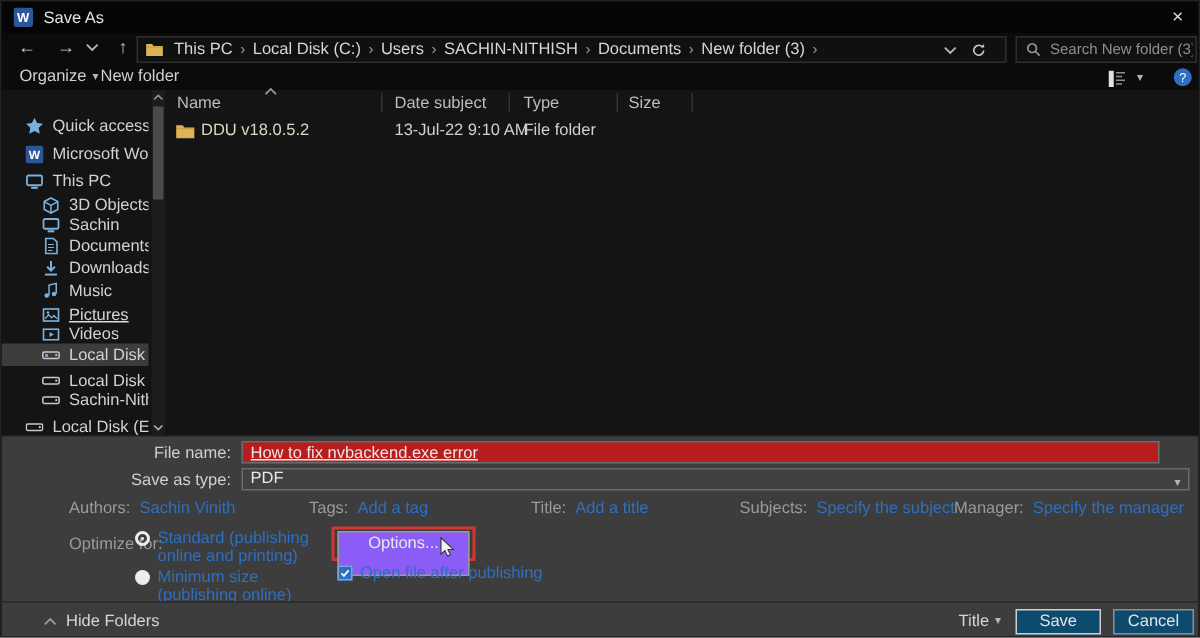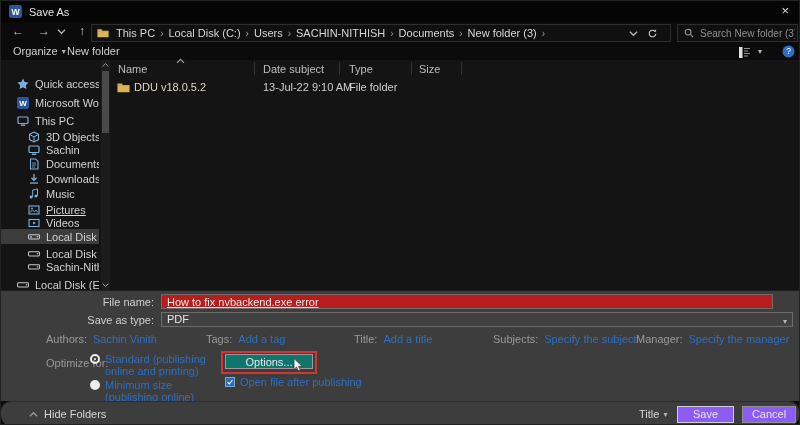--- a/index.html
+++ b/index.html
@@ -71,32 +71,32 @@
   .meta-label{color:#9a9a9a;margin-right:6px;}
   .meta-value{color:var(--accent);}
   .l-opt{position:absolute;left:45px;top:66px;color:#9a9a9a;}
   .radio-row{position:absolute;left:89px;width:130px;display:flex;}
   .rcirc{flex:none;width:10px;height:10px;border-radius:50%;box-sizing:border-box;margin-top:1px;position:relative;}
   .rcirc.on{border:2px solid #ededed;}
   .rcirc.on::after{content:"";position:absolute;left:2px;top:2px;width:2px;height:2px;border-radius:50%;background:#ededed;}
   .rcirc.off{background:#ededed;}
   .rlabel{margin-left:5px;width:104px;color:var(--accent);line-height:12px;}
   .redbox{position:absolute;left:220px;top:60px;width:96px;height:23px;border:2px solid var(--red);box-sizing:border-box;}
-  .optbtn{position:absolute;left:224px;top:63px;width:88px;height:15px;background:#0f766e;border:1px solid #9a9a9a;box-sizing:border-box;
+  .optbtn{position:absolute;left:224px;top:63px;width:88px;height:30px;background:#8b5cf6;border:1px solid #9a9a9a;box-sizing:border-box;
           color:#e8e8e8;text-align:center;line-height:15px;}
   .cursor{position:absolute;left:292px;top:67px;width:11px;height:14px;}
   .chkbox{position:absolute;left:224px;top:86px;width:10px;height:10px;background:var(--accent);border:1px solid #7aa7d8;box-sizing:border-box;}
   .chkbox svg{display:block;width:100%;height:100%;}
   .chklabel{position:absolute;left:239px;top:85px;color:var(--accent);}
   
-  .footer{position:absolute;left:0;top:400px;width:100%;height:25px;background:#3d3d3d;border-top:1px solid #2c2c2c;box-sizing:border-box;border-radius:10px;}
+  .footer{position:absolute;left:0;top:400px;width:100%;height:25px;background:#3d3d3d;border-top:1px solid #2c2c2c;box-sizing:border-box;}
   .hidef{position:absolute;left:28px;top:6px;display:flex;align-items:center;color:#d6d6d6;}
   .hidef .ic{width:9px;height:7px;margin-right:6px;}
   .tools{position:absolute;left:638px;top:6px;color:#d6d6d6;}
-  .btn{position:absolute;top:4px;height:17px;background:#8b5cf6;box-sizing:border-box;color:#e4e4e4;text-align:center;line-height:15px;}
+  .btn{position:absolute;top:4px;height:17px;background:#0c4a6e;box-sizing:border-box;color:#e4e4e4;text-align:center;line-height:15px;}
   .b-save{left:676px;width:57px;border:1px solid #cfcfcf;}
   .b-cancel{left:741px;width:54px;border:1px solid #8f8f8f;}
 </style>
 </head>
 <body>
 
 <div class="win" style="--accent: #2e6fc1; --red: #d23535; --folder: #dcb355;">
 
   <div class="titlebar">
     <span class="appic ic">

